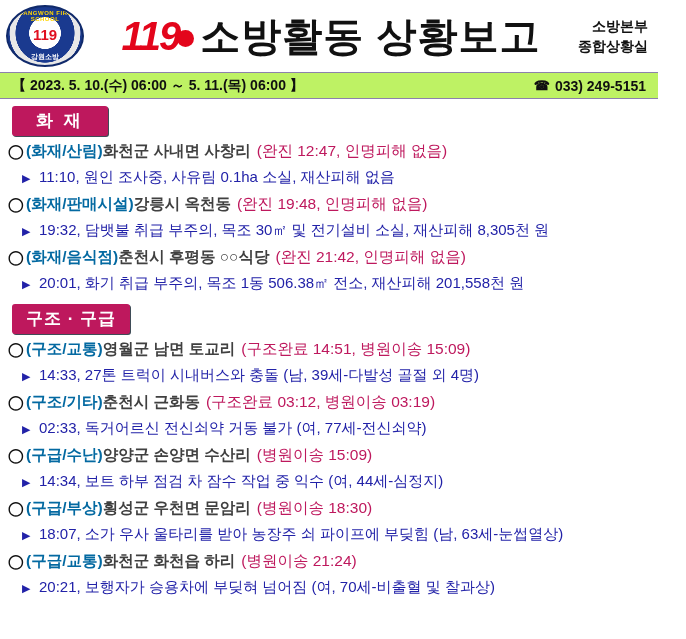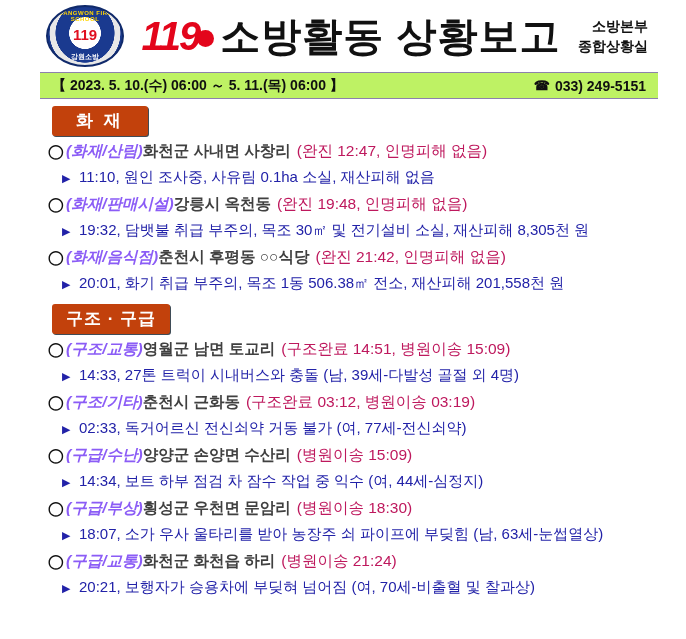--- a/index.html
+++ b/index.html
@@ -12,21 +12,20 @@
     background: #ffffff;
     font-family: "Liberation Sans", sans-serif;
     color: #000000;
     overflow: hidden;
   }
   .page {
     position: relative;
     width: 658px;
     height: 639px;
     box-sizing: border-box;
-    padding-left: 40px;
   }
 
   
   .header {
     display: flex;
     align-items: center;
     height: 72px;
     padding: 0 6px;
     box-sizing: border-box;
   }
@@ -129,21 +128,21 @@
   }
   .phone-icon {
     font-size: 13px;
   }
 
   
   .section-tab {
     display: inline-block;
     margin: 7px 0 2px 12px;
     padding: 3px 24px 4px 24px;
-    background: #c2410c;
+    background: #be185d;
     color: #ffffff;
     font-size: 17px;
     font-weight: bold;
     border-radius: 3px;
     letter-spacing: 3px;
     box-shadow: 1px 1px 0 #3f4c57;
   }
   .section-tab.narrow {
     padding: 3px 14px 4px 14px;
     letter-spacing: 1px;
@@ -165,22 +164,21 @@
   }
   .bullet-o {
     flex: 0 0 auto;
     width: 18px;
     font-size: 14px;
     font-weight: bold;
     color: #111111;
   }
   .cat {
     font-weight: bold;
-    color: #8b5cf6;
-    font-style: italic;
+    color: #0369a1;
   }
   .place {
     font-weight: bold;
     color: #404040;
   }
   .paren {
     color: #be185d;
     margin-left: 6px;
     font-weight: normal;
   }

